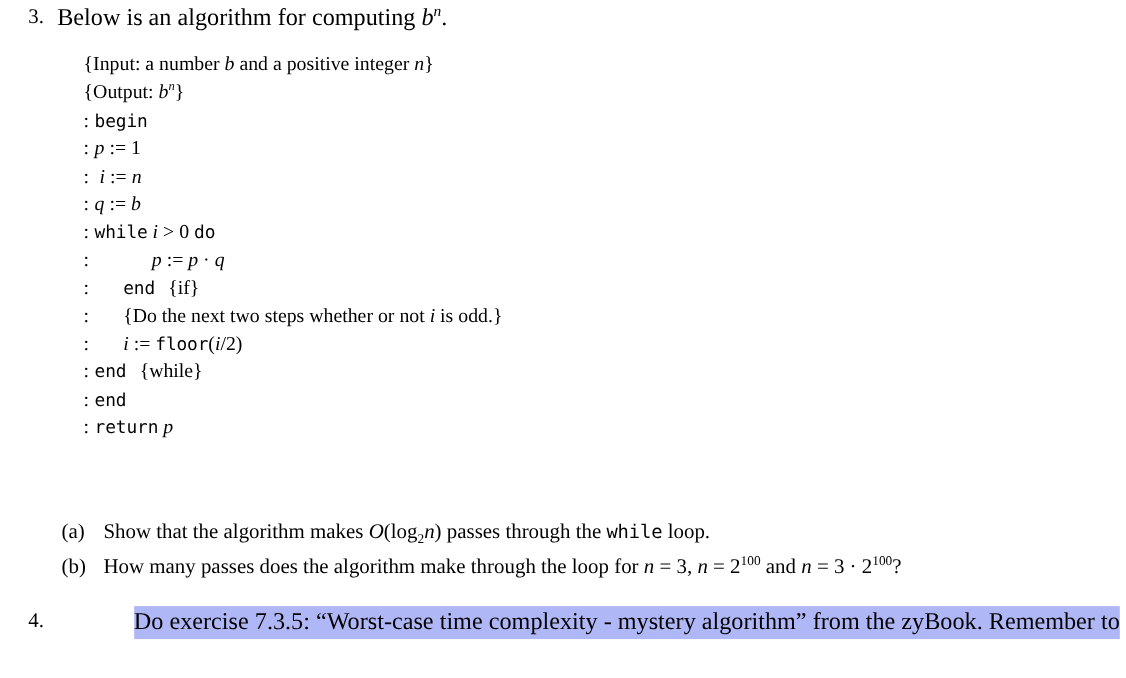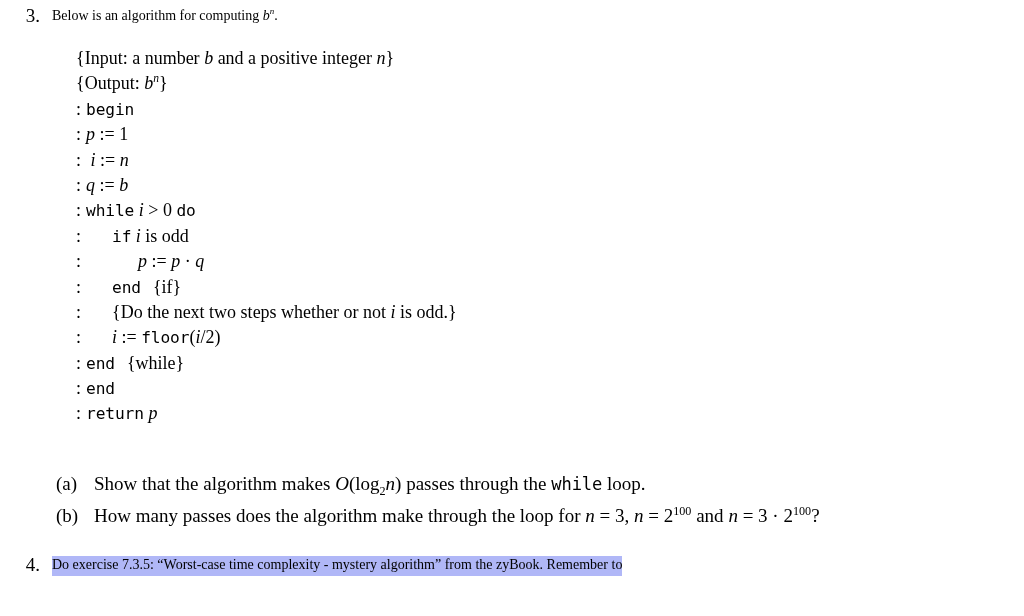--- a/index.html
+++ b/index.html
@@ -30,21 +30,21 @@
     align-items: flex-start;
   }
   .item-num {
     flex: 0 0 auto;
     text-align: right;
     font-size: 19px;
     line-height: 26px;
   }
   .item-body {
     flex: 1 1 auto;
-    font-size: 14px;
+    font-size: 22px;
     line-height: 26px;
   }
 
   
   #item3 { left: 18px; top: 3px; width: 980px; }
   #item3 .item-num { width: 22px; margin-right: 12px; }
 
   
   #algorithm {
     position: absolute;
@@ -80,21 +80,21 @@
     width: 30px;
     text-align: left;
     margin-right: 8px;
   }
   #sub-a { left: 56px; top: 471px; width: 960px; }
   #sub-b { left: 56px; top: 503px; width: 960px; }
 
   
   #item4 { left: 18px; top: 551px; width: 1000px; }
   #item4 .item-num { width: 22px; margin-right: 12px; line-height: 27px; }
-  #item4 .item-body { line-height: 27px; }
+  #item4 .item-body { line-height: 27px; text-align: right; }
   .hl {
     background-color: #b0b7f7;
     box-decoration-break: clone;
     -webkit-box-decoration-break: clone;
     padding-top: 1px;
     padding-bottom: 4px;
   }
 </style>
 </head>
 <body>
@@ -113,21 +113,20 @@
   <div class="alg-line"><span class="alg-colon">:</span><span class="tt">begin</span></div>
 
   <div class="alg-line"><span class="alg-colon">:</span><span class="mathit">p</span> <span>:=</span> <span>1</span></div>
 
   <div class="alg-line"><span class="alg-colon">:</span> <span class="mathit">i</span> <span>:=</span> <span class="mathit">n</span></div>
 
   <div class="alg-line"><span class="alg-colon">:</span><span class="mathit">q</span> <span>:=</span> <span class="mathit">b</span></div>
 
   <div class="alg-line"><span class="alg-colon">:</span><span class="tt">while</span> <span class="mathit">i</span> <span>&gt;</span> <span>0</span> <span class="tt">do</span></div>
 
-  <div class="alg-line"><span class="alg-colon">:</span><span class="ind1"></span><span class="tt">if</span> <span class="mathit">i</span><span> is odd</span></div>
 
   <div class="alg-line"><span class="alg-colon">:</span><span class="ind2"></span><span class="mathit">p</span> <span>:=</span> <span class="mathit">p</span> <span>·</span> <span class="mathit">q</span></div>
 
   <div class="alg-line"><span class="alg-colon">:</span><span class="ind1"></span><span class="tt">end</span><span class="gap"></span><span>{if}</span></div>
 
   <div class="alg-line"><span class="alg-colon">:</span><span class="ind1"></span><span>{Do the next two steps whether or not </span><span class="mathit">i</span><span> is odd.}</span></div>
 
 
   <div class="alg-line"><span class="alg-colon">:</span><span class="ind1"></span><span class="mathit">i</span> <span>:=</span> <span class="tt">floor</span><span>(</span><span class="mathit">i</span><span>/2)</span></div>
 

